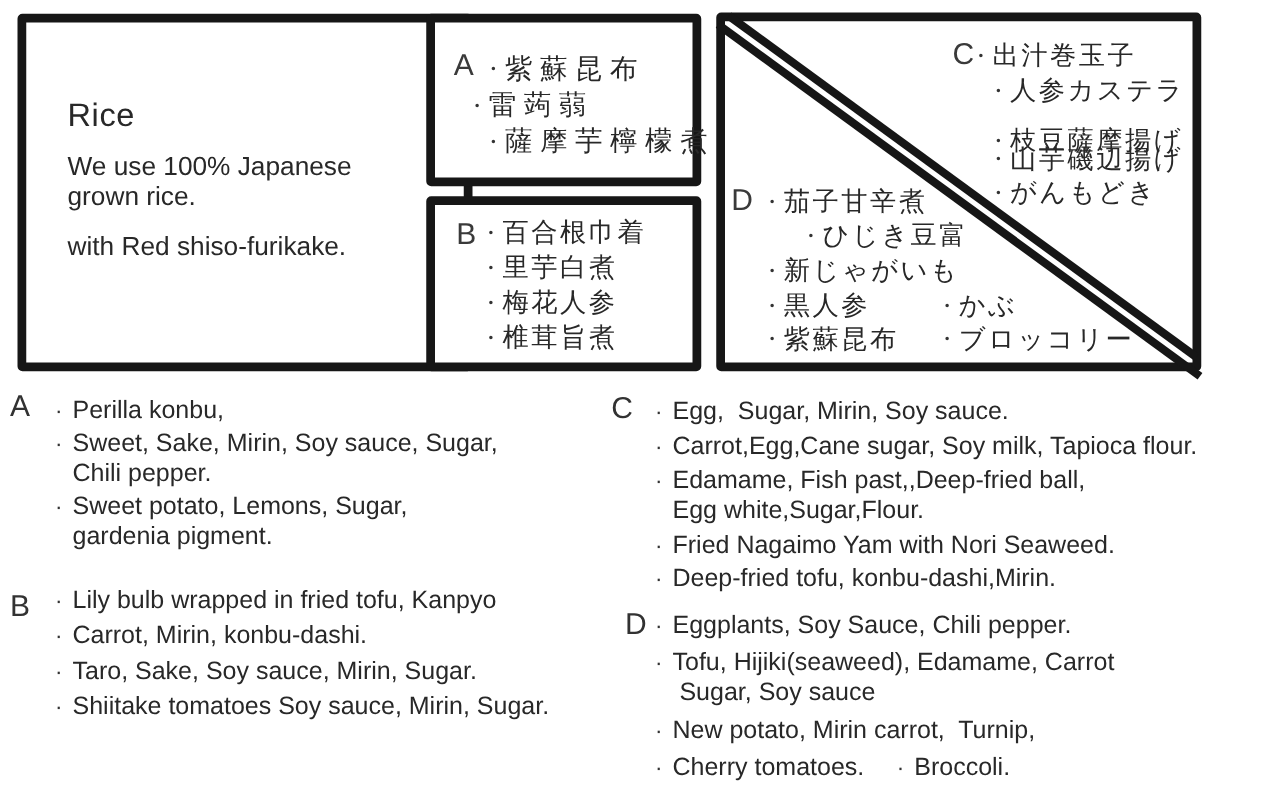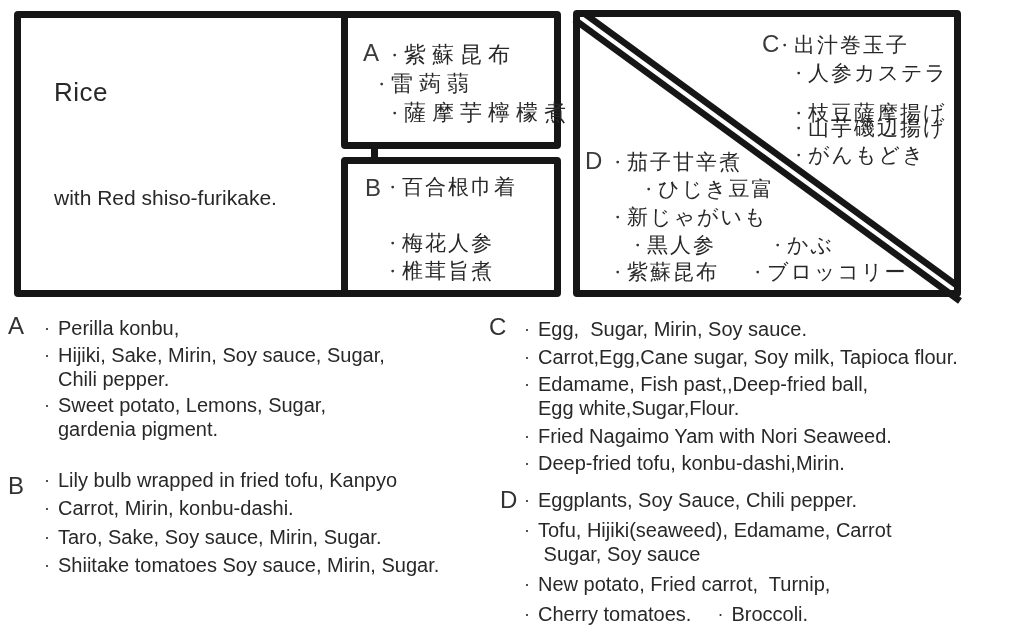--- a/index.html
+++ b/index.html
@@ -40,72 +40,75 @@
   .lg-d .en-entry { margin-bottom:6px; }
   .pair2 { display:flex; margin-left:26px; }
 </style>
 </head>
 <body>
 
 <div class="canvas">
 
   <div class="box rice-box">
     <div class="rice-title">Rice</div>
+    <div class="rice-desc">We use 100% Japanese
+grown rice.</div>
     <div class="rice-note">with Red shiso-furikake.</div>
   </div>
 
   <div class="box box-a">
     <span class="jp-label" style="left:15px; top:23px;">A</span>
     <div class="jp-row" style="left:38px; top:23px;"><span class="jp-bullet">・</span><span>紫蘇昆布</span></div>
     <div class="jp-row" style="left:25px; top:52px;"><span class="jp-bullet">・</span><span>雷蒟蒻</span></div>
     <div class="jp-row" style="left:38px; top:81px;"><span class="jp-bullet">・</span><span>薩摩芋檸檬煮</span></div>
   </div>
 
   <div class="box box-b">
     <span class="jp-label" style="left:17px; top:12px;">B</span>
     <div class="jp-row" style="left:36px; top:9px;"><span class="jp-bullet">・</span><span>百合根巾着</span></div>
+    <div class="jp-row" style="left:36px; top:37px;"><span class="jp-bullet">・</span><span>里芋白煮</span></div>
     <div class="jp-row" style="left:36px; top:65px;"><span class="jp-bullet">・</span><span>梅花人参</span></div>
     <div class="jp-row" style="left:36px; top:93px;"><span class="jp-bullet">・</span><span>椎茸旨煮</span></div>
   </div>
 
   <div class="box panel-cd">
     <svg class="diag" viewBox="0 0 374 273" preserveAspectRatio="none">
       <line x1="3.1" y1="-4.3" x2="377.1" y2="268.7" stroke="#161616" stroke-width="6.5"></line>
       <line x1="-5.5" y1="2.6" x2="380" y2="284" stroke="#161616" stroke-width="6.5"></line>
     </svg>
     <span class="jp-label" style="left:182px; top:15px;">C</span>
     <div class="jp-row" style="left:196px; top:14px;"><span class="jp-bullet">・</span><span>出汁巻玉子</span></div>
     <div class="jp-row" style="left:210px; top:42px;"><span class="jp-bullet">・</span><span>人参カステラ</span></div>
     <div class="jp-row" style="left:210px; top:82px;"><span class="jp-bullet">・</span><span>枝豆薩摩揚げ</span></div>
     <div class="jp-row" style="left:210px; top:97px;"><span class="jp-bullet">・</span><span>山芋磯辺揚げ</span></div>
     <div class="jp-row" style="left:210px; top:124px;"><span class="jp-bullet">・</span><span>がんもどき</span></div>
 
     <span class="jp-label" style="left:5px; top:132px;">D</span>
     <div class="jp-row" style="left:29px; top:131px;"><span class="jp-bullet">・</span><span>茄子甘辛煮</span></div>
     <div class="jp-row" style="left:29px; top:158px;margin-left:31px;"><span class="jp-bullet">・</span><span>ひじき豆富</span></div>
     <div class="jp-row" style="left:29px; top:186px;"><span class="jp-bullet">・</span><span>新じゃがいも</span></div>
-    <div class="jp-row" style="left:29px; top:214px;margin-left:20px;">
+    <div class="jp-row" style="left:29px; top:214px;">
       <span class="jp-bullet">・</span><span>黒人参</span>
       <span class="col2"><span class="jp-bullet">・</span><span>かぶ</span></span>
     </div>
     <div class="jp-row" style="left:29px; top:241px;">
       <span class="jp-bullet">・</span><span>紫蘇昆布</span>
       <span class="col2"><span class="jp-bullet">・</span><span>ブロッコリー</span></span>
     </div>
   </div>
 
   <span class="en-label" style="left:8px; top:314px;">A</span>
   <div class="legend lg-a" style="left:44px; top:316px; width:470px;">
     <div class="en-entry">
         <span class="en-bullet">·</span>
         <span class="en-text">Perilla konbu,</span>
       </div>
     <div class="en-entry">
         <span class="en-bullet">·</span>
-        <span class="en-text">Hijiki, Sake, Mirin, Soy sauce, Sugar,
+        <span class="en-text">Sweet, Sake, Mirin, Soy sauce, Sugar,
 Chili pepper.</span>
       </div>
     <div class="en-entry">
         <span class="en-bullet">·</span>
         <span class="en-text">Sweet potato, Lemons, Sugar,
 gardenia pigment.</span>
       </div>
   </div>
 
   <span class="en-label" style="left:8px; top:474px;">B</span>
@@ -159,21 +162,21 @@
         <span class="en-bullet">·</span>
         <span class="en-text">Eggplants, Soy Sauce, Chili pepper.</span>
       </div>
     <div class="en-entry">
         <span class="en-bullet">·</span>
         <span class="en-text">Tofu, Hijiki(seaweed), Edamame, Carrot
 &nbsp;Sugar, Soy sauce</span>
       </div>
     <div class="en-entry">
         <span class="en-bullet">·</span>
-        <span class="en-text">New potato, Fried carrot,  Turnip,</span>
+        <span class="en-text">New potato, Mirin carrot,  Turnip,</span>
       </div>
     <div class="en-entry">
       <span class="en-bullet">·</span>
         <span class="en-text">Cherry tomatoes.</span>
       <span class="pair2">
           <span class="en-bullet">·</span>
           <span class="en-text">Broccoli.</span>
         </span>
     </div>
   </div>

